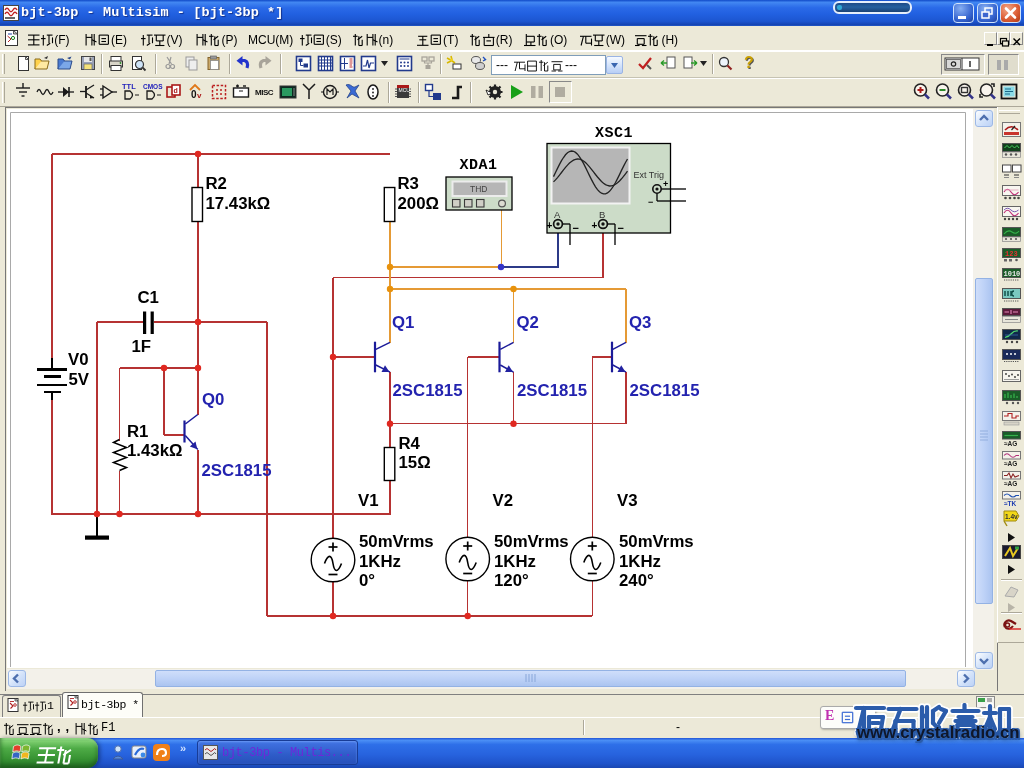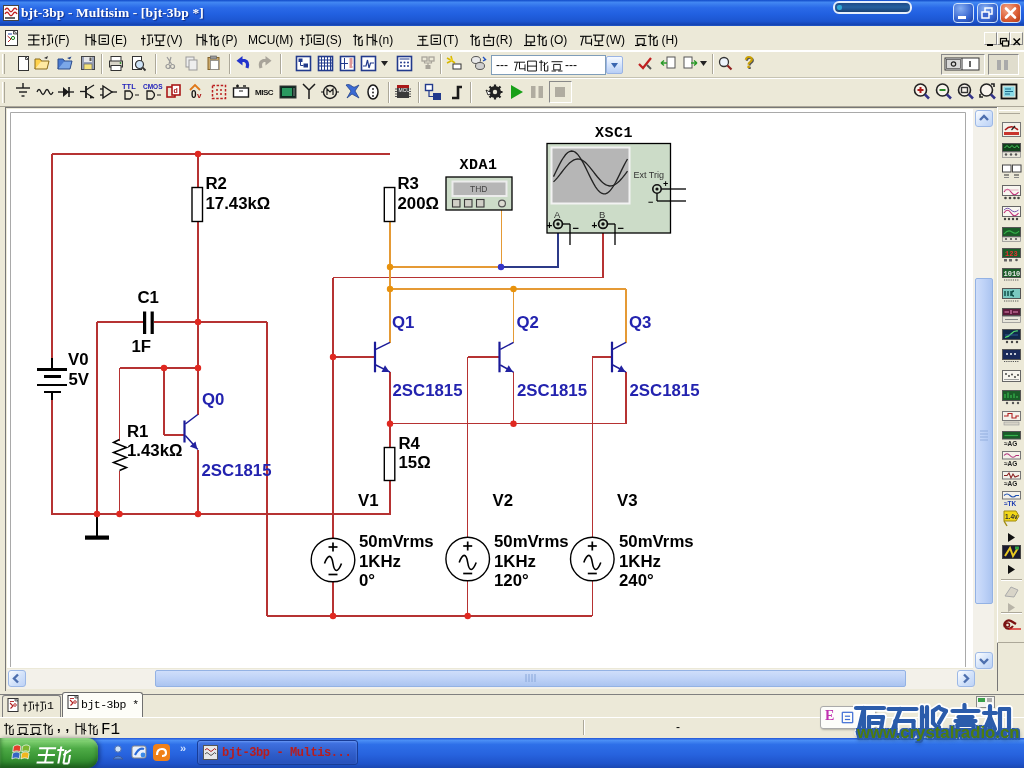--- a/index.html
+++ b/index.html
@@ -7,21 +7,21 @@
 i.abs{position:absolute}
 </style></head>
 <body>
 <div class="abs" style="left:0;top:0;width:1024px;height:26px;background:linear-gradient(180deg,#1049c8 0%,#4287f2 9%,#2a6ae8 30%,#2160e0 55%,#1c55d0 82%,#1544b2 95%,#2058ca 100%)"></div>
 <svg class="abs" style="left:3px;top:5px;" width="16" height="16" viewBox="0 0 16 16">
     <rect x="0.5" y="0.5" width="15" height="15" fill="#fdfdfd" stroke="#444"></rect>
     <path d="M2 5 Q4 1.5 6 5 T10 5 T14 5" stroke="#c02020" fill="none" stroke-width="1.4"></path>
     <path d="M2 9 Q4 5.5 6 9 T10 9 T14 9" stroke="#c02020" fill="none" stroke-width="1.4"></path>
     <rect x="2" y="12" width="10" height="2" fill="#666"></rect>
   </svg>
-<div class="abs" style="left:21px;top:5px;color:#fff;font-family:Liberation Serif, serif;font-weight:bold;font-size:13.5px;letter-spacing:0.1px;text-shadow:1px 1px 1px #12308a">bjt-3bp&nbsp;-&nbsp;Multisim&nbsp;-&nbsp;[bjt-3bp&nbsp;*]</div>
+<div class="abs" style="left:21px;top:5px;color:#fff;font-family:Liberation Mono, monospace;font-weight:bold;font-size:13.5px;letter-spacing:0.1px;text-shadow:1px 1px 1px #12308a">bjt-3bp&nbsp;-&nbsp;Multisim&nbsp;-&nbsp;[bjt-3bp&nbsp;*]</div>
 <div class="abs" style="left:833px;top:1px;width:79px;height:13px;border:2px solid #e6eefb;border-radius:6px;background:linear-gradient(180deg,#1d4a88,#26609f 45%,#1a4176)">
     <i class="abs" style="left:2px;top:2px;width:5px;height:5px;background:#31a9d6;border-radius:2px"></i>
   </div>
 <div class="abs" style="left:953px;top:3px;width:21px;height:20px;border:1px solid #cfe4fd;border-radius:4px;background:radial-gradient(circle at 35% 25%,#86aef2,#3362ce 65%,#1e3f9c)"><svg style="left:0px;top:0px;" width="19" height="18" viewBox="0 0 19 18">
       <rect x="4" y="12" width="8" height="3" fill="#fff"></rect>
     </svg></div>
 <div class="abs" style="left:977px;top:3px;width:21px;height:20px;border:1px solid #cfe4fd;border-radius:4px;background:radial-gradient(circle at 35% 25%,#86aef2,#3362ce 65%,#1e3f9c)"><svg style="left:0px;top:0px;" width="19" height="18" viewBox="0 0 19 18">
       <rect x="7" y="4" width="7" height="6" fill="none" stroke="#fff" stroke-width="1.5"></rect>
       <rect x="4" y="8" width="7" height="6" fill="#3c66cf" stroke="#fff" stroke-width="1.5"></rect>
     </svg></div>
@@ -985,21 +985,21 @@
       <line x1="9.2" y1="0.0" x2="9.2" y2="11.5" stroke="#000" stroke-width="1.0"></line>
       <line x1="6.9" y1="5.8" x2="11.5" y2="8.0" stroke="#000" stroke-width="1.0"></line>
       <line x1="13.0" y1="2.3" x2="17.6" y2="2.3" stroke="#000" stroke-width="1.0"></line>
       <line x1="15.3" y1="0.0" x2="15.3" y2="11.5" stroke="#000" stroke-width="1.0"></line>
       <line x1="17.6" y1="5.8" x2="22.2" y2="2.3" stroke="#000" stroke-width="1.0"></line>
       <line x1="18.8" y1="2.3" x2="18.8" y2="11.5" stroke="#000" stroke-width="1.0"></line>
       <line x1="22.2" y1="5.8" x2="22.2" y2="11.5" stroke="#000" stroke-width="1.0"></line>
       <line x1="18.8" y1="11.5" x2="22.2" y2="11.5" stroke="#000" stroke-width="1.0"></line>
     </g>
   </svg>
-<div class="abs" style="left:101px;top:721px;font-size:16px;font-family:'Liberation Mono',monospace">F1</div>
+<div class="abs" style="left:101px;top:721px;font-size:12px;font-family:'Liberation Mono',monospace">F1</div>
 <div class="abs" style="left:583px;top:720px;width:2px;height:15px;border-left:1px solid #aca899;border-right:1px solid #fff"></div>
 <div class="abs" style="left:676px;top:720px;font-size:12px">-</div>
 <div class="abs" style="left:0;top:738px;width:1024px;height:30px;background:linear-gradient(180deg,#2153d6 0%,#4a8ef5 8%,#2e6fe8 22%,#2763de 55%,#1f53ca 85%,#1a47b2 100%)"></div>
 <div class="abs" style="left:0;top:738px;width:98px;height:30px;border-radius:0 11px 11px 0;background:linear-gradient(180deg,#3f9a3a 0%,#7ecf70 10%,#4eab46 35%,#3a9635 65%,#2b812a 92%,#256f24 100%);box-shadow:2px 0 4px rgba(0,0,20,.4),inset 0 -3px 5px #1d5c1d,inset 0 2px 2px #9ae08c"></div>
 <svg class="abs" style="left:9px;top:742px;" width="24" height="21" viewBox="0 0 24 21">
     <g transform="skewX(-7) translate(3,0)">
       <path d="M2 4.5 C4.5 2.5 7 2.5 9.5 4.5 L9.2 10 C7 8.5 4.5 8.5 2 10 Z" fill="#e33e2a" stroke="#fff" stroke-width="0.7"></path>
       <path d="M11 4.5 C13.5 2.5 16 2.5 18.5 4.5 L18.2 10 C16 8.5 13.5 8.5 11 10 Z" fill="#7db72f" stroke="#fff" stroke-width="0.7"></path>
       <path d="M2 11.5 C4.5 9.5 7 9.5 9.5 11.5 L9.2 17 C7 15.5 4.5 15.5 2 17 Z" fill="#3566c4" stroke="#fff" stroke-width="0.7"></path>
       <path d="M11 11.5 C13.5 9.5 16 9.5 18.5 11.5 L18.2 17 C16 15.5 13.5 15.5 11 17 Z" fill="#efb71f" stroke="#fff" stroke-width="0.7"></path>
@@ -1032,21 +1032,21 @@
     <rect x="1" y="1" width="17" height="17" rx="4" fill="#f08018"></rect>
     <path d="M5 12 Q5 6 10 6 Q14 6 14 10 Q14 13 10 13" stroke="#fff" fill="none" stroke-width="2.2"></path>
   </svg>
 <div class="abs" style="left:180px;top:742px;color:#cfe0ff;font-size:11px;font-weight:bold">»</div>
 <div class="abs" style="left:197px;top:740px;width:161px;height:25px;background:linear-gradient(180deg,#3467lk,#2f62d8) #3566d8;border:1px solid #183c96;border-radius:3px;box-shadow:inset 0 1px 2px #6a9af4;background:linear-gradient(180deg,#4374e4,#2e5cc8 60%,#2750ba)"></div>
 <svg class="abs" style="left:203px;top:745px;" width="15" height="15" viewBox="0 0 15 15">
     <rect x="0.5" y="0.5" width="14" height="14" fill="#e8e8e8" stroke="#555"></rect>
     <path d="M2 5 Q4 2 6 5 T10 5 T13 5" stroke="#b02020" fill="none"></path>
     <path d="M2 9 Q4 6 6 9 T10 9 T13 9" stroke="#555" fill="none"></path>
   </svg>
-<div class="abs" style="left:222px;top:746px;color:#b91c1c;font-size:12px;font-family:'Liberation Mono',monospace;font-weight:bold;letter-spacing:-0.4px">bjt-3bp - Multis...</div>
+<div class="abs" style="left:222px;top:746px;color:#6d28d9;font-size:12px;font-family:'Liberation Mono',monospace;font-weight:normal;letter-spacing:-0.4px">bjt-3bp - Multis...</div>
 <div class="abs" style="left:820px;top:706px;width:56px;height:23px;background:#fdfdfa;border:1px solid #aaa;border-radius:3px;box-shadow:1px 1px 2px rgba(0,0,0,.25)"></div>
 <div class="abs" style="left:825px;top:708px;color:#c030b0;font-weight:bold;font-size:14px;font-family:'Liberation Serif',serif">E</div>
 <svg class="abs" style="left:840px;top:710px" width="15.0" height="15" viewBox="0 0 15.0 15">
     <g transform="translate(1,1)">
       <line x1="1.3" y1="1.3" x2="11.7" y2="1.3" stroke="#3a6ad4" stroke-width="1.2"></line>
       <line x1="1.3" y1="1.3" x2="1.3" y2="11.7" stroke="#3a6ad4" stroke-width="1.2"></line>
       <line x1="11.7" y1="1.3" x2="11.7" y2="11.7" stroke="#3a6ad4" stroke-width="1.2"></line>
       <line x1="1.3" y1="11.7" x2="11.7" y2="11.7" stroke="#3a6ad4" stroke-width="1.2"></line>
       <line x1="3.9" y1="5.2" x2="9.1" y2="5.2" stroke="#3a6ad4" stroke-width="1.2"></line>
       <line x1="3.9" y1="8.5" x2="9.1" y2="8.5" stroke="#3a6ad4" stroke-width="1.2"></line>
@@ -1135,12 +1135,12 @@
       <line x1="134.0" y1="1" x2="134.0" y2="30" stroke="#2b5cab" stroke-width="4.2" stroke-linecap="round"></line>
       <line x1="134.0" y1="12" x2="128.0" y2="26" stroke="#2b5cab" stroke-width="4.2" stroke-linecap="round"></line>
       <line x1="134.0" y1="12" x2="139.0" y2="24" stroke="#2b5cab" stroke-width="4.2" stroke-linecap="round"></line>
       <line x1="144.0" y1="4" x2="144.0" y2="26" stroke="#2b5cab" stroke-width="4.2" stroke-linecap="round"></line>
       <line x1="144.0" y1="4" x2="153.0" y2="4" stroke="#2b5cab" stroke-width="4.2" stroke-linecap="round"></line>
       <line x1="153.0" y1="4" x2="153.0" y2="24" stroke="#2b5cab" stroke-width="4.2" stroke-linecap="round"></line>
       <line x1="153.0" y1="24" x2="155.0" y2="28" stroke="#2b5cab" stroke-width="4.2" stroke-linecap="round"></line>
       <line x1="144.0" y1="26" x2="140.0" y2="30" stroke="#2b5cab" stroke-width="4.2" stroke-linecap="round"></line>
     </g>
   </svg>
-<div class="abs" style="left:857px;top:723px;color:#4d7c0f;font-weight:bold;font-size:16.8px;letter-spacing:0px;font-family:'Liberation Sans';text-shadow:-1.5px -1.5px 0 #2a5caa,1.5px -1.5px 0 #2a5caa,-1.5px 1.5px 0 #2a5caa,1.5px 1.5px 0 #2a5caa,0 2px 4px #10306a">www.crystalradio.cn</div>
+<div class="abs" style="left:857px;top:723px;color:#0f172a;font-weight:bold;font-size:16.8px;letter-spacing:0px;font-family:'Liberation Sans';text-shadow:-1.5px -1.5px 0 #2a5caa,1.5px -1.5px 0 #2a5caa,-1.5px 1.5px 0 #2a5caa,1.5px 1.5px 0 #2a5caa,0 2px 4px #10306a">www.crystalradio.cn</div>
 </body></html>

